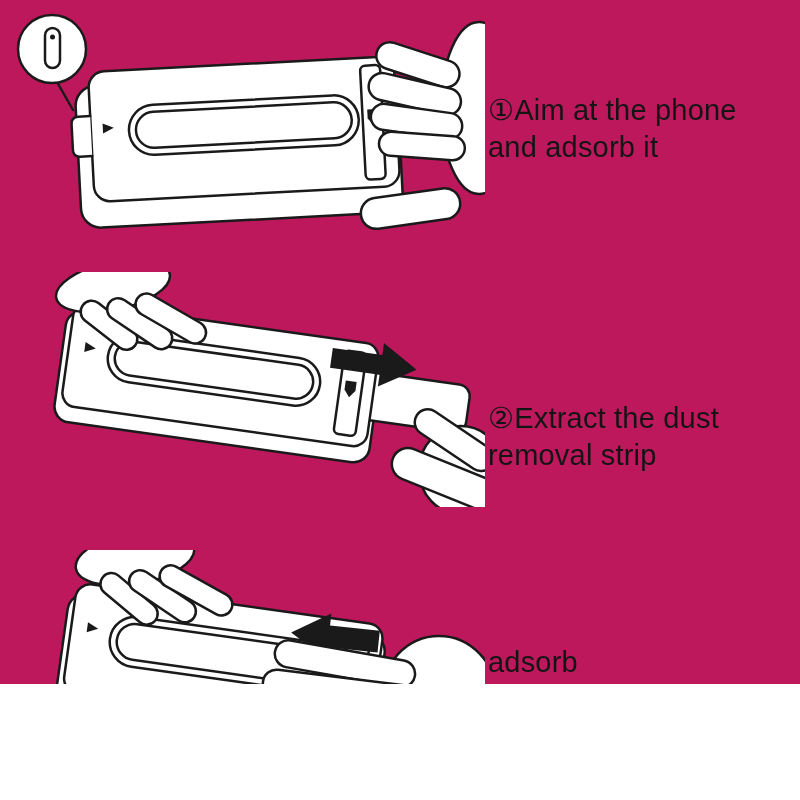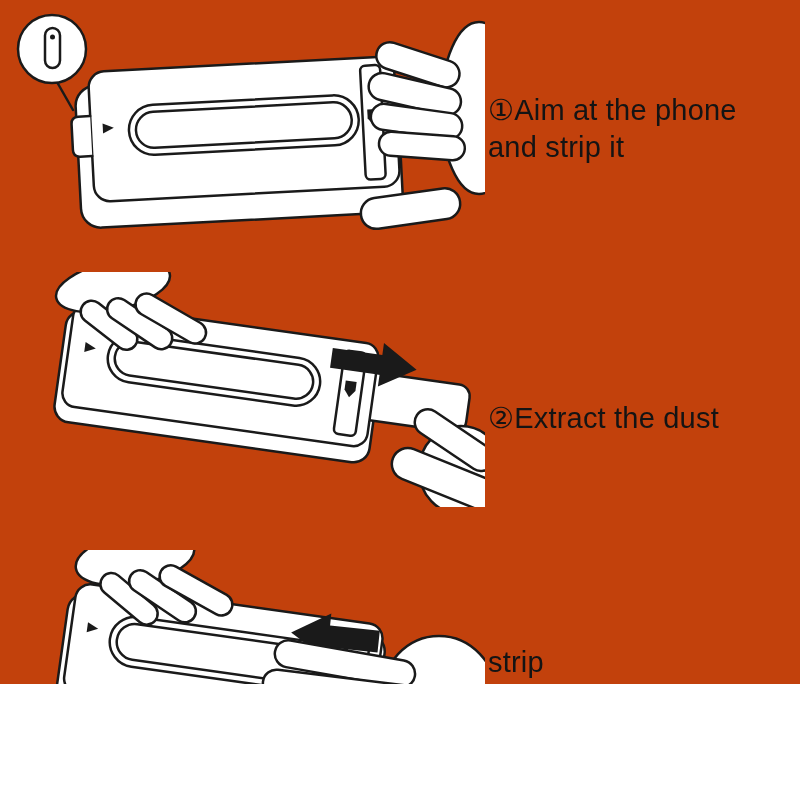--- a/index.html
+++ b/index.html
@@ -1,18 +1,18 @@
 <!DOCTYPE html>
 <html><head>
 <meta charset="utf-8">
 <style>
   * { margin:0; padding:0; box-sizing:border-box; }
   html,body { width:800px; height:800px; background:#ffffff;
               font-family:"Liberation Sans","DejaVu Sans",sans-serif; }
-  .poster { position:relative; width:800px; height:684px; background:#c2410c; overflow:hidden; }
+  .poster { position:relative; width:800px; height:684px; background:#be185d; overflow:hidden; }
   .illus { position:absolute; }
   .caption { position:absolute; left:488px; width:300px; font-size:29px; line-height:1.28;
              color:#141414; letter-spacing:.2px; }
   .caption .line { display:block; }
   #cap1 { top:92px; }
   #cap2 { top:368px;margin-top:32px; }
   #cap3 { top:644px; }
   #illus1 { left:5px;  top:8px;   }
   #illus2 { left:25px; top:272px; }
   #illus3 { left:35px; top:550px; }
@@ -49,21 +49,21 @@
         <rect x="364" y="62" width="94" height="27" rx="13.5" transform="rotate(13 364 75.5)"></rect>
         <rect x="366" y="94" width="92" height="26" rx="13" transform="rotate(8 366 107)"></rect>
         <rect x="374" y="123" width="86" height="24" rx="12" transform="rotate(4 374 135)"></rect>
         <rect x="356" y="192" width="100" height="31" rx="15.5" transform="rotate(-8 356 207.5)"></rect>
       </g>
     </g>
   </svg>
 
   <div id="cap1" class="caption">
     <span class="line">①Aim at the phone</span>
-    <span class="line">and strip it</span>
+    <span class="line">and adsorb it</span>
   </div>
 
   <svg id="illus2" class="illus" width="460" height="235" viewBox="0 0 460 235">
     <g stroke="#1a1a1a" stroke-width="2.5" fill="#ffffff" stroke-linejoin="round" stroke-linecap="round">
 
       <g transform="rotate(8 230 115)">
         <rect x="34" y="64" width="318" height="112" rx="16"></rect>
         <rect x="336" y="84" width="108" height="48" rx="12"></rect>
         <rect x="40" y="56" width="308" height="104" rx="14"></rect>
         <rect x="80" y="80" width="214" height="48" rx="24"></rect>
@@ -87,20 +87,21 @@
       <g>
         <ellipse cx="436" cy="198" rx="42" ry="44"></ellipse>
         <rect x="392" y="130" width="90" height="26" rx="13" transform="rotate(34 392 143)"></rect>
         <rect x="368" y="170" width="114" height="32" rx="16" transform="rotate(22 368 186)"></rect>
       </g>
     </g>
   </svg>
 
   <div id="cap2" class="caption">
     <span class="line">②Extract the dust</span>
+    <span class="line">removal strip</span>
   </div>
 
   <svg id="illus3" class="illus" width="450" height="245" viewBox="0 0 450 245">
     <g stroke="#1a1a1a" stroke-width="2.5" fill="#ffffff" stroke-linejoin="round" stroke-linecap="round">
 
       <g transform="rotate(8 220 120)">
         <rect x="26" y="68" width="320" height="116" rx="18"></rect>
         <rect x="32" y="58" width="310" height="110" rx="15"></rect>
         <rect x="72" y="84" width="218" height="50" rx="25"></rect>
         <rect x="79" y="91" width="204" height="36" rx="18"></rect>
@@ -125,16 +126,16 @@
         <rect x="240" y="88" width="142" height="27" rx="13.5" transform="rotate(10 240 101.5)"></rect>
         <rect x="228" y="118" width="154" height="27" rx="13.5" transform="rotate(7 228 131.5)"></rect>
         <rect x="234" y="148" width="148" height="26" rx="13" transform="rotate(5 234 161)"></rect>
         <rect x="250" y="176" width="130" height="24" rx="12" transform="rotate(3 250 188)"></rect>
         <rect x="264" y="202" width="110" height="30" rx="15" transform="rotate(10 264 217)"></rect>
       </g>
     </g>
   </svg>
 
   <div id="cap3" class="caption">
-    <span class="line">strip</span>
+    <span class="line">adsorb</span>
   </div>
 
 </div>
 
 </body></html>

